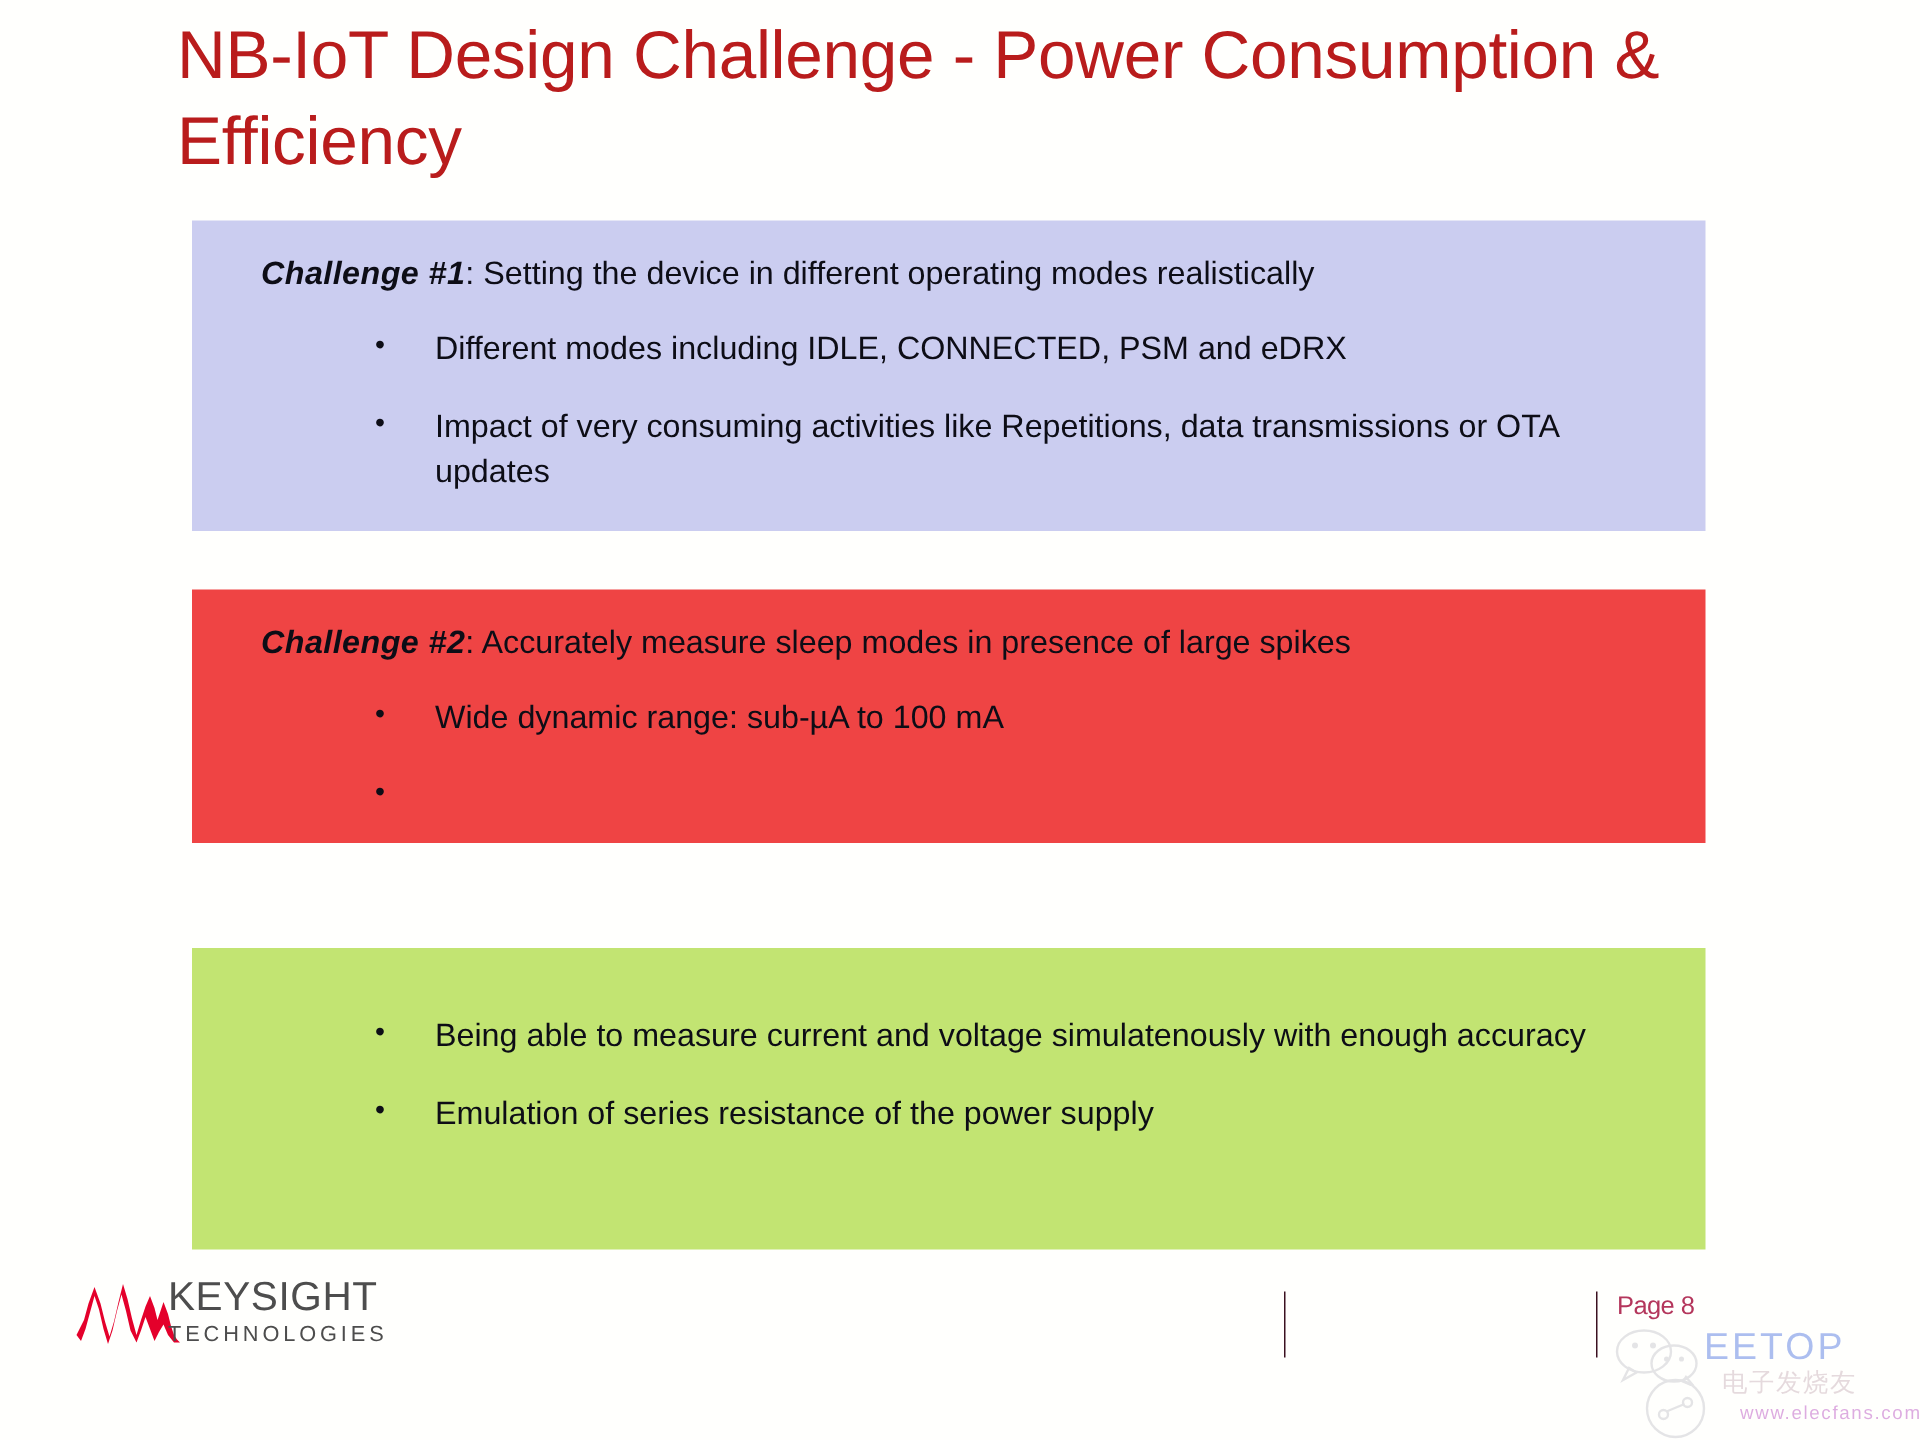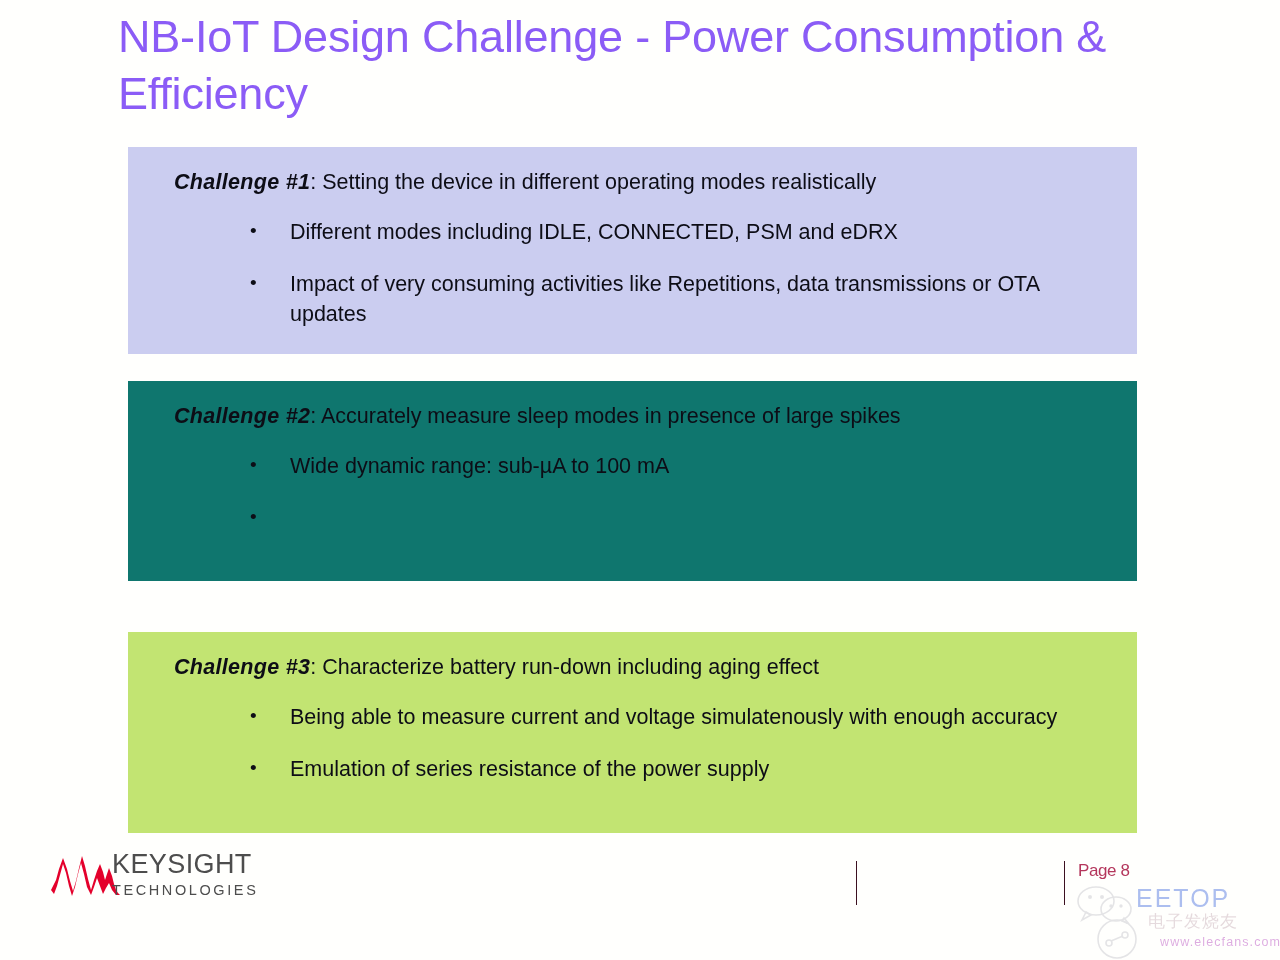--- a/index.html
+++ b/index.html
@@ -21,44 +21,44 @@
     height: 960px;
     background: #fffffd;
   }
 
   
   .slide-title {
     position: absolute;
     left: 118px;
     top: 8px;
     width: 1070px;
-    color: #8b5cf6;
+    color: #b91c1c;
     font-size: 45px;
     line-height: 1.27;
     font-weight: 400;
     letter-spacing: -0.2px;
   }
 
   
   .challenge-box {
     position: absolute;
     left: 128px;
     width: 1009px;
     box-sizing: border-box;
     padding: 22px 41px 10px 46px;
   }
   .box-1 {
     top: 147px;
     height: 207px;
     background: #cbcdf0;
   }
   .box-2 {
-    top: 381px;
-    height: 200px;
-    background: #0f766e;
+    top: 393px;
+    height: 169px;
+    background: #ef4444;
   }
   .box-3 {
     top: 632px;
     height: 201px;
     background: #c2e472;
   }
 
   .challenge-head {
     font-size: 21.5px;
     color: #0d0d16;
@@ -230,23 +230,20 @@
         <span class="dot">•</span>
         <span>Wide dynamic range: sub-µA to 100 mA</span>
       </li>
       <li class="bullet">
         <span class="dot">•</span>
       </li>
     </ul>
   </div>
 
   <div class="challenge-box box-3">
-    <div class="challenge-head">
-      <span class="ch-label">Challenge  #3</span><span>:</span><span> Characterize battery run-down including aging effect</span>
-    </div>
     <ul class="bullets">
       <li class="bullet">
         <span class="dot">•</span>
         <span>Being able to measure current and voltage simulatenously with enough accuracy</span>
       </li>
       <li class="bullet">
         <span class="dot">•</span>
         <span>Emulation of series resistance of the power supply</span>
       </li>
     </ul>

